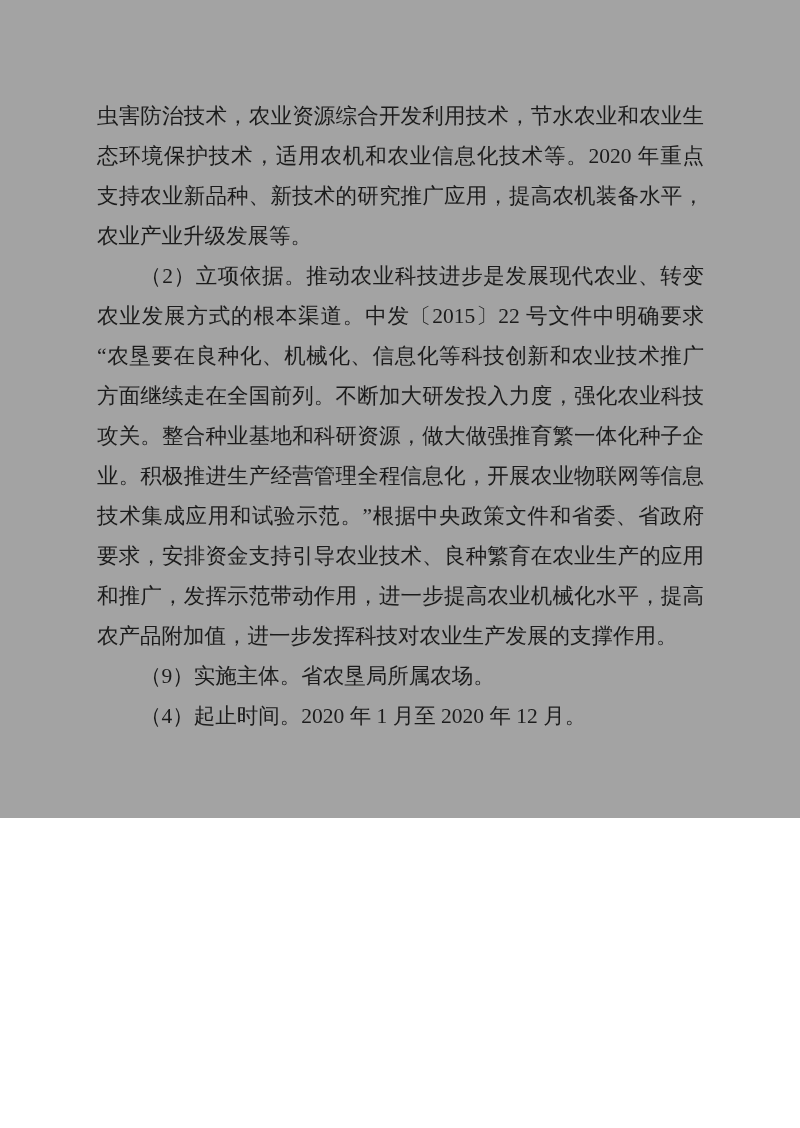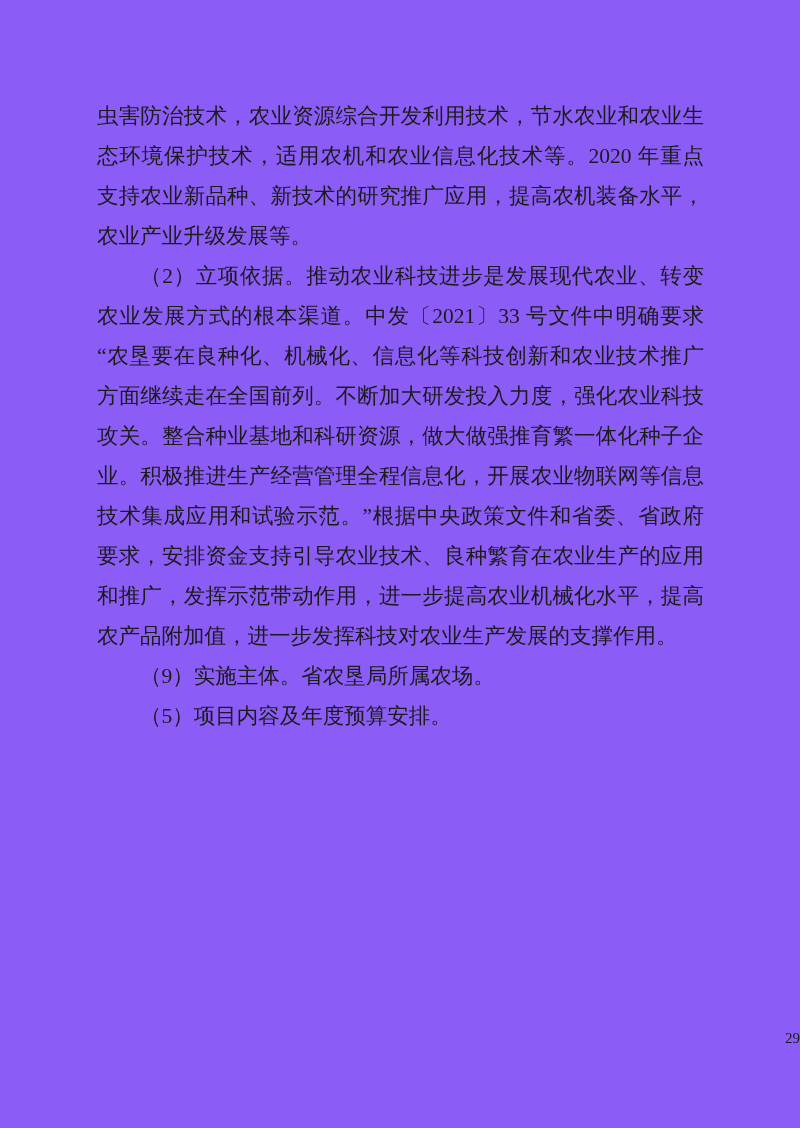--- a/index.html
+++ b/index.html
@@ -3,22 +3,22 @@
 <meta charset="utf-8">
 <style>
   html, body {
     margin: 0;
     padding: 0;
     background: #ffffff;
   }
   .page {
     position: relative;
     width: 800px;
-    height: 1128px;
-    background: #8b5cf6;
+    height: 818px;
+    background: #a3a3a3;
     color: #1b1b1b;
     font-family: "Liberation Serif", "DejaVu Serif", serif;
     overflow: hidden;
   }
   .body-text {
     position: absolute;
     left: 97px;
     top: 96px;
     width: 607px;
     font-size: 21.5px;
@@ -46,20 +46,20 @@
     line-height: 24px;
     color: #1b1b1b;
   }
 </style>
 </head>
 <body>
 
 <div class="page">
   <main class="body-text">
     <p class="para">虫害防治技术，农业资源综合开发利用技术，节水农业和农业生态环境保护技术，适用农机和农业信息化技术等。2020 年重点支持农业新品种、新技术的研究推广应用，提高农机装备水平，农业产业升级发展等。</p>
-    <p class="para indent">（2）立项依据。推动农业科技进步是发展现代农业、转变农业发展方式的根本渠道。中发〔2021〕33 号文件中明确要求“农垦要在良种化、机械化、信息化等科技创新和农业技术推广方面继续走在全国前列。不断加大研发投入力度，强化农业科技攻关。整合种业基地和科研资源，做大做强推育繁一体化种子企业。积极推进生产经营管理全程信息化，开展农业物联网等信息技术集成应用和试验示范。”根据中央政策文件和省委、省政府要求，安排资金支持引导农业技术、良种繁育在农业生产的应用和推广，发挥示范带动作用，进一步提高农业机械化水平，提高农产品附加值，进一步发挥科技对农业生产发展的支撑作用。</p>
+    <p class="para indent">（2）立项依据。推动农业科技进步是发展现代农业、转变农业发展方式的根本渠道。中发〔2015〕22 号文件中明确要求“农垦要在良种化、机械化、信息化等科技创新和农业技术推广方面继续走在全国前列。不断加大研发投入力度，强化农业科技攻关。整合种业基地和科研资源，做大做强推育繁一体化种子企业。积极推进生产经营管理全程信息化，开展农业物联网等信息技术集成应用和试验示范。”根据中央政策文件和省委、省政府要求，安排资金支持引导农业技术、良种繁育在农业生产的应用和推广，发挥示范带动作用，进一步提高农业机械化水平，提高农产品附加值，进一步发挥科技对农业生产发展的支撑作用。</p>
     <p class="para indent">（9）实施主体。省农垦局所属农场。</p>
-    <p class="para indent">（5）项目内容及年度预算安排。</p>
+    <p class="para indent">（4）起止时间。2020 年 1 月至 2020 年 12 月。</p>
   </main>
   <footer class="page-footer">
     <span class="page-number">29</span>
   </footer>
 </div>
 
 </body></html>

